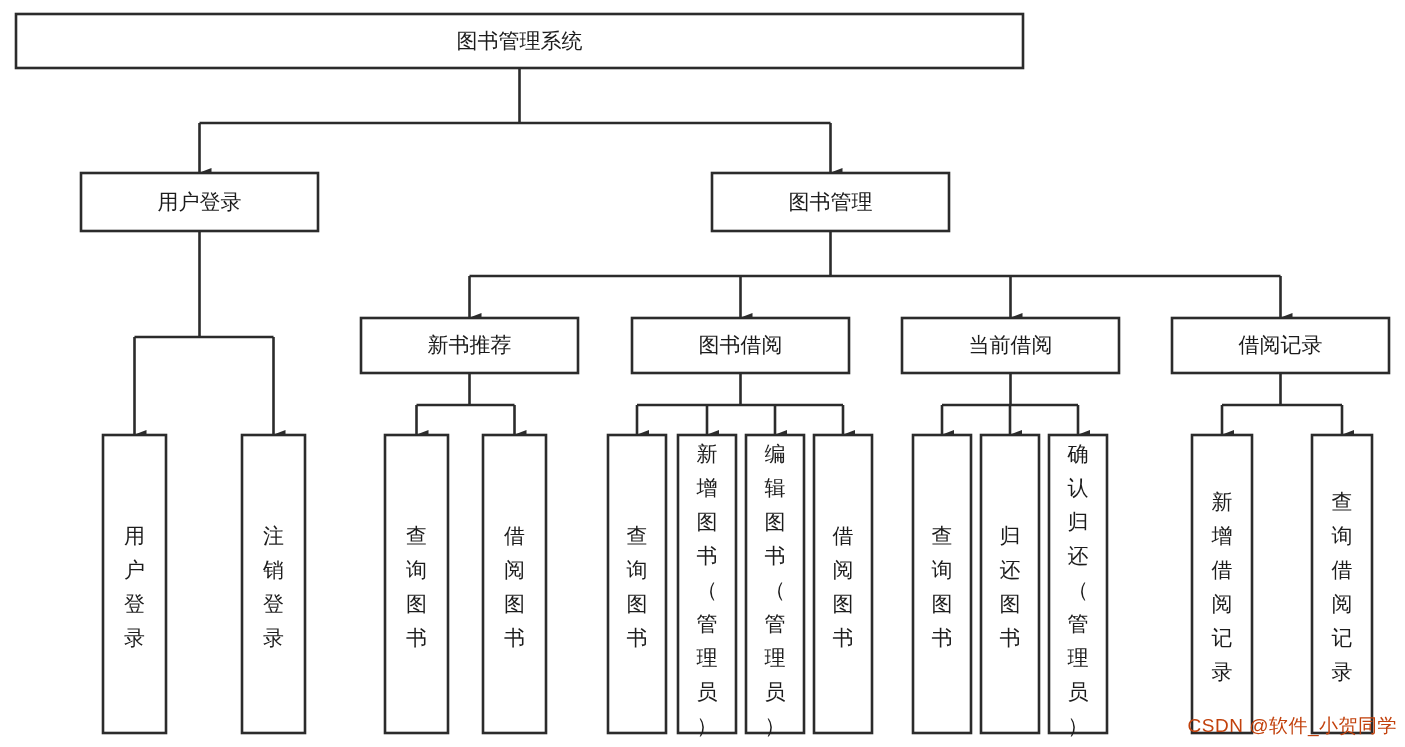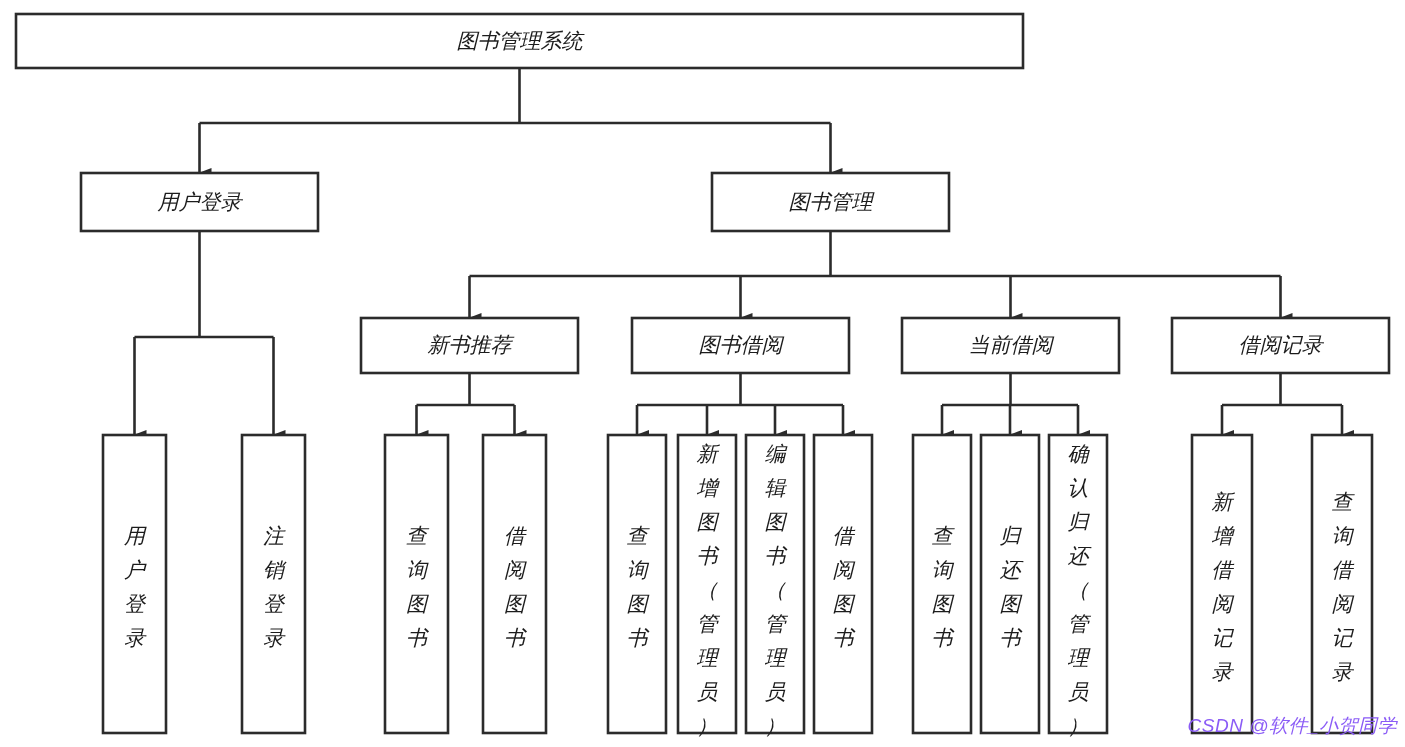--- a/index.html
+++ b/index.html
@@ -11,21 +11,20 @@
     width: 1405px;
     height: 747px;
     font-family: "Liberation Sans", "DejaVu Sans", sans-serif;
     overflow: hidden;
     position: relative;
   }
   #diagram-root {
     position: relative;
     width: 1405px;
     height: 747px;
-    font-style: italic;
   }
   svg.tree {
     position: absolute;
     top: 0;
     left: 0;
     width: 1405px;
     height: 747px;
     display: block;
   }
   .node-box {
@@ -55,21 +54,21 @@
     font-size: 21px;
     fill: #1c1c1c;
     text-anchor: middle;
   }
   .watermark {
     position: absolute;
     right: 8px;
     bottom: 8px;
     font-family: "Liberation Sans", "DejaVu Sans", sans-serif;
     font-size: 19px;
-    color: #8b5cf6;
+    color: #c2410c;
     white-space: nowrap;
     letter-spacing: 0.5px;
     pointer-events: none;
   }
 </style>
 </head>
 <body>
 
 <div id="diagram-root">
   <svg class="tree" viewBox="0 0 1405 747" xmlns="http://www.w3.org/2000/svg">

